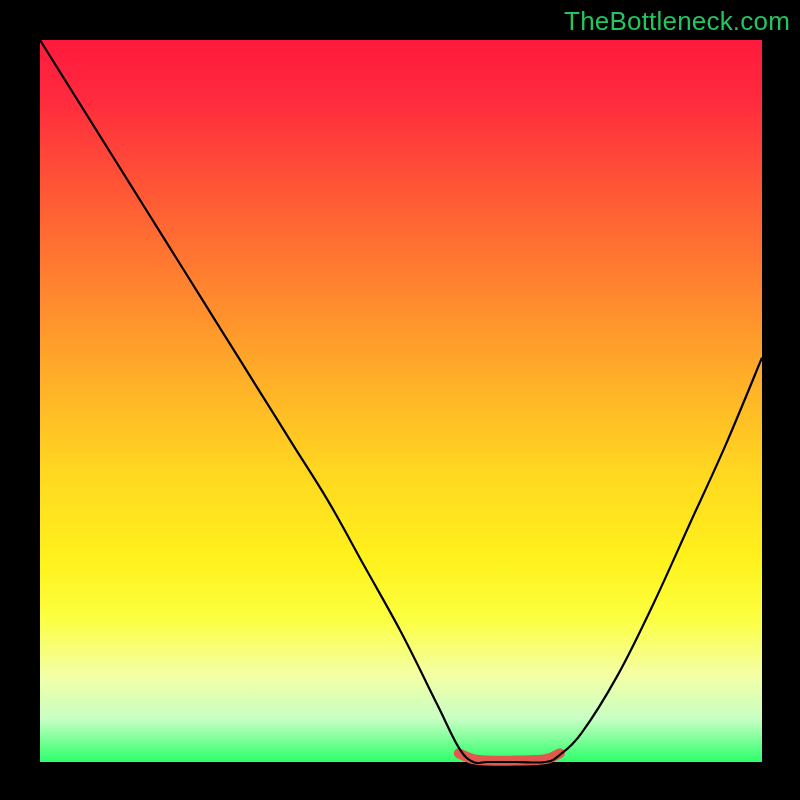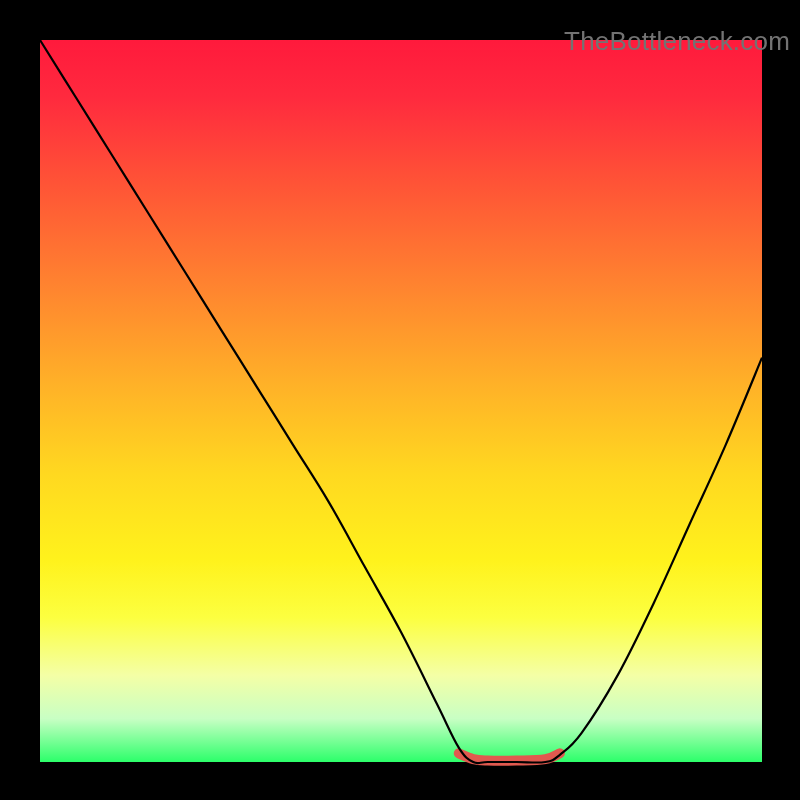--- a/index.html
+++ b/index.html
@@ -39,24 +39,23 @@
       #2cff6a 100%
     );
   }
   .watermark {
     position: absolute;
     top: 6px;
     right: 10px;
     font-family: Arial, Helvetica, sans-serif;
     font-size: 26px;
     font-weight: 400;
-    color: #737373;
+    color: #22c55e;
     letter-spacing: 0.2px;
     user-select: none;
-    margin-top: 20px;
   }
   svg.curve {
     position: absolute;
     left: 40px;
     top: 40px;
     width: 722px;
     height: 722px;
     overflow: visible;
   }
 </style>

